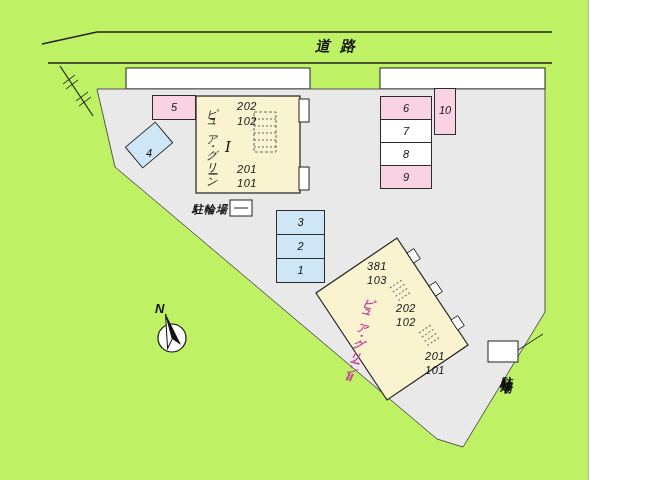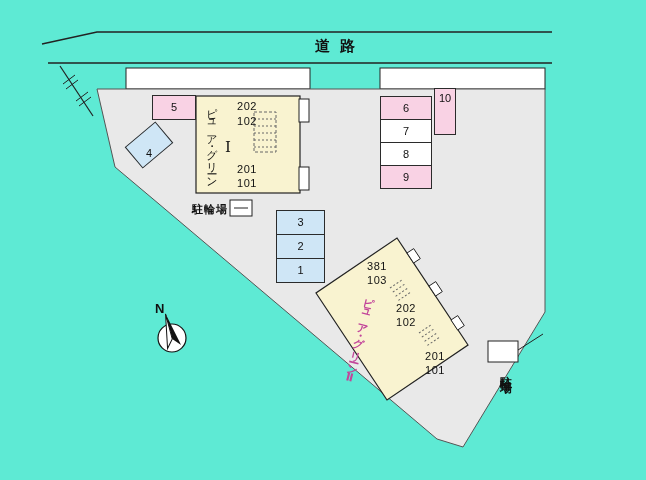--- a/index.html
+++ b/index.html
@@ -1,19 +1,19 @@
 <!DOCTYPE html>
 <html><head>
 <meta charset="utf-8">
 <style>
   html,body{margin:0;padding:0;background:#fff;}
   #stage{
-    position:relative;width:646px;height:480px;background:#5eead4;
+    position:relative;width:588px;height:480px;background:#bef264;
     outline:1px solid #b5b5b5;overflow:hidden;
-    font-family:"Liberation Sans","DejaVu Sans",sans-serif;color:#111;
+    font-family:"Liberation Sans","DejaVu Sans",sans-serif;color:#111;font-style:italic;
   }
   #bg{position:absolute;left:0;top:0;}
   .lbl{position:absolute;font-size:11px;line-height:1;white-space:nowrap;}
   .room{width:36px;text-align:center;letter-spacing:.5px;}
   .vtext{writing-mode:vertical-rl;text-orientation:upright;letter-spacing:1px;}
   .road-label{font-size:15px;font-weight:bold;letter-spacing:10px;width:70px;text-align:center;}
   .bold{font-weight:bold;}
   .pspace{
     position:absolute;border:1px solid #2b2b2b;box-sizing:border-box;
     display:flex;align-items:center;justify-content:center;
@@ -23,21 +23,21 @@
   .p-pink{background:#f9d2e4;}
   .p-white{background:#ffffff;}
   #b1-title{left:206px;top:100px;font-size:11px;}
   #b1-numeral{left:225px;top:140px;font-size:15px;font-family:"Liberation Serif","DejaVu Serif",serif;}
   #b2-title{
     left:366px;top:289px;font-size:11px;font-weight:bold;color:#c2459a;
     transform:rotate(14deg);transform-origin:top left;
   }
   #bike-right-label{left:500px;top:366px;font-size:12px;letter-spacing:3px;font-weight:bold;}
   #compass-n{left:155px;top:302px;font-size:13px;font-weight:bold;}
-  #p10{flex-direction:column;justify-content:flex-start;padding-top:4px;}
+  #p10{flex-direction:column;justify-content:flex-start;padding-top:16px;}
 </style>
 </head>
 <body>
 
 <div id="stage">
 
   <svg id="bg" width="646" height="480" viewBox="0 0 646 480">
 
     <polyline points="42,44 97,32 552,32" fill="none" stroke="#222" stroke-width="1.3"></polyline>
     <line x1="48" y1="63" x2="552" y2="63" stroke="#222" stroke-width="1.3"></line>

